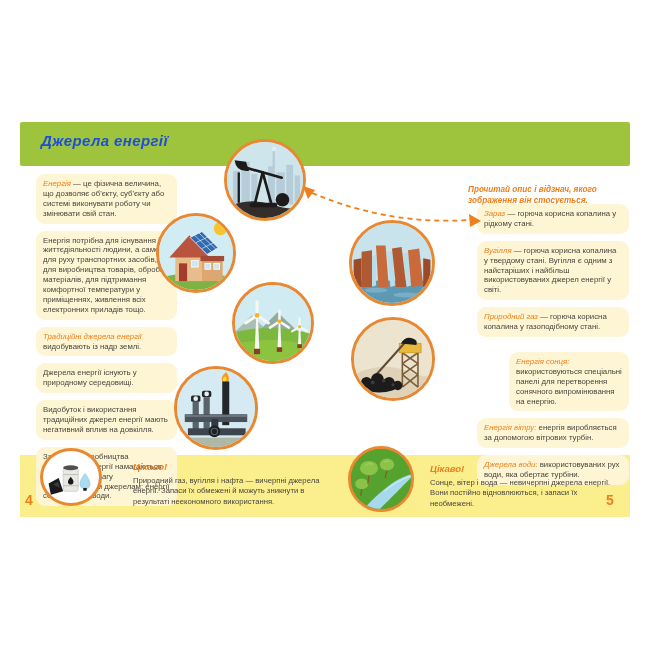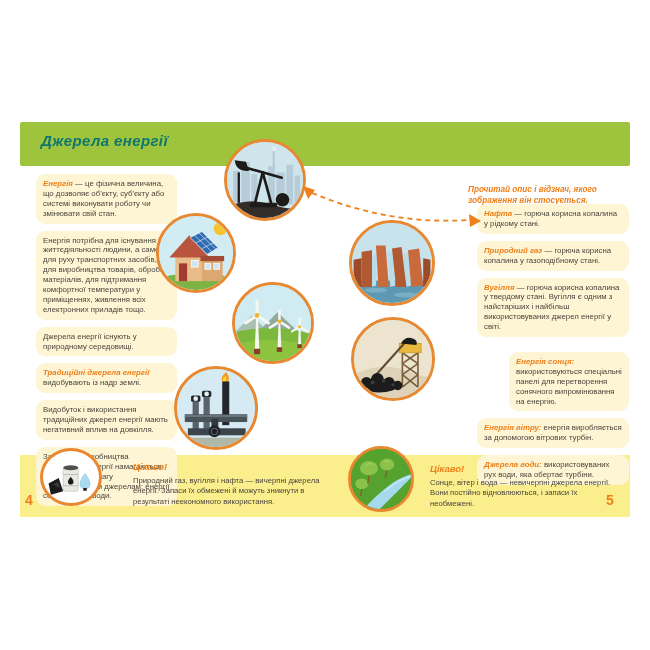--- a/index.html
+++ b/index.html
@@ -1,26 +1,26 @@
 <!DOCTYPE html>
 <html><head>
 <meta charset="utf-8">
 <style>
   html,body{margin:0;padding:0;background:#ffffff;}
   .canvas{position:relative;width:650px;height:650px;background:#ffffff;overflow:hidden;
           font-family:"Liberation Sans",sans-serif;color:#47423c;}
   .band{position:absolute;left:20px;top:122px;width:610px;height:44px;background:#9dc43c;border-radius:2px;z-index:1;}
   .title{position:absolute;left:41px;top:132px;font-size:15px;font-weight:700;font-style:italic;
-         color:#0f766e;letter-spacing:.4px;z-index:2;}
+         color:#1d4ed8;letter-spacing:.4px;z-index:2;}
   .strip{position:absolute;left:20px;top:455px;width:610px;height:62px;background:#fbee8d;z-index:1;}
   .col{position:absolute;display:flex;flex-direction:column;gap:7px;z-index:3;}
   .col-left{left:36px;top:174px;width:141px;}
   .col-right{left:477px;top:204px;width:152px;}
   .tbox{background:#fdf5d3;border-radius:9px;padding:5px 7px;font-size:7.8px;line-height:1.27;color:#4a453e;}
-  .term{color:#ef7f1a;font-weight:700;font-style:italic;}
+  .term{color:#ef7f1a;font-weight:400;font-style:italic;}
   .gapped{margin-top:8px;margin-left:32px;}
   .script{color:#ef7f1a;font-weight:700;font-style:italic;}
   .instruction{position:absolute;left:468px;top:168px;width:162px;font-size:8.2px;line-height:1.4;z-index:3;margin-top:16px;}
   .altbox{position:absolute;left:352px;top:406px;width:252px;z-index:3;}
   .circle{position:absolute;border:3px solid #e88830;border-radius:50%;overflow:hidden;background:#cfe5ec;z-index:4;box-sizing:border-box;}
   .circle svg{display:block;width:100%;height:100%;}
   .connector{position:absolute;left:0;top:0;width:650px;height:650px;z-index:5;pointer-events:none;}
   .fact-icon{position:absolute;border:3px solid #e88830;border-radius:50%;overflow:hidden;z-index:4;box-sizing:border-box;}
   .fact-text{position:absolute;z-index:3;}
   .fact-title{color:#ef7f1a;font-weight:700;font-style:italic;font-size:9.5px;margin-bottom:4px;}
@@ -32,32 +32,32 @@
 
 <div class="canvas">
 
   <div class="band"></div>
   <div class="title">Джерела енергії</div>
   <div class="strip"></div>
 
   <div class="col col-left">
     <div class="tbox"><span class="term">Енергія</span><span> — це фізична величина, що дозволяє об'єкту, суб'єкту або системі виконувати роботу чи змінювати свій стан.</span></div>
     <div class="tbox"><span class="term"></span><span>Енергія потрібна для існування і життєдіяльності людини, а саме: для руху транспортних засобів, для виробництва товарів, обробки матеріалів, для підтримання комфортної температури у приміщеннях, живлення всіх електронних приладів тощо.</span></div>
+    <div class="tbox"><span class="term">Традиційні джерела енергії</span><span> видобувають із надр землі.</span></div>
     <div class="tbox"><span class="term"></span><span>Джерела енергії існують у природному середовищі.</span></div>
-    <div class="tbox"><span class="term">Традиційні джерела енергії</span><span> видобувають із надр землі.</span></div>
     <div class="tbox"><span class="term"></span><span>Видобуток і використання традиційних джерел енергії мають негативний вплив на довкілля.</span></div>
     <div class="tbox"><span class="term"></span><span>Зараз для виробництва електричної енергії намагаються віддавати перевагу альтернативним джерелам: енергії сонця, вітру і води.</span></div>
   </div>
 
   <div class="instruction script">Прочитай опис і відзнач, якого зображення він стосується.</div>
 
   <div class="col col-right">
-    <div class="tbox"><span class="term">Нафта</span><span> — горюча корисна копалина у рідкому стані.</span></div>
+    <div class="tbox"><span class="term">Зараз</span><span> — горюча корисна копалина у рідкому стані.</span></div>
+    <div class="tbox"><span class="term">Вугілля</span><span> — горюча корисна копалина у твердому стані. Вугілля є одним з найстаріших і найбільш використовуваних джерел енергії у світі.</span></div>
     <div class="tbox"><span class="term">Природний газ</span><span> — горюча корисна копалина у газоподібному стані.</span></div>
-    <div class="tbox"><span class="term">Вугілля</span><span> — горюча корисна копалина у твердому стані. Вугілля є одним з найстаріших і найбільш використовуваних джерел енергії у світі.</span></div>
     <div class="tbox gapped"><span class="term">Енергія сонця:</span><span> використовуються спеціальні панелі для перетворення сонячного випромінювання на енергію.</span></div>
     <div class="tbox"><span class="term">Енергія вітру:</span><span> енергія виробляється за допомогою вітрових турбін.</span></div>
     <div class="tbox"><span class="term">Джерела води:</span><span> використовуваних рух води, яка обертає турбіни.</span></div>
   </div>
 
 
   <div class="circle" style="left:224px;top:139px;width:82px;height:82px;">
     <svg viewBox="0 0 100 100">
       <rect width="100" height="100" fill="#cfe5ec"></rect>
       <g fill="#b6ccd8">

